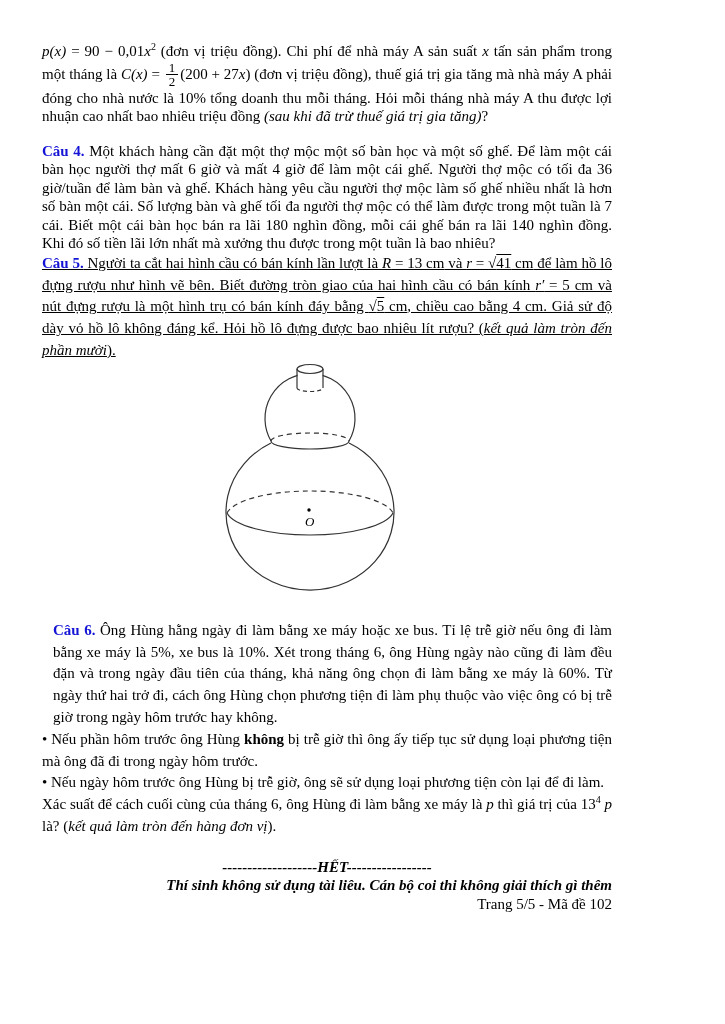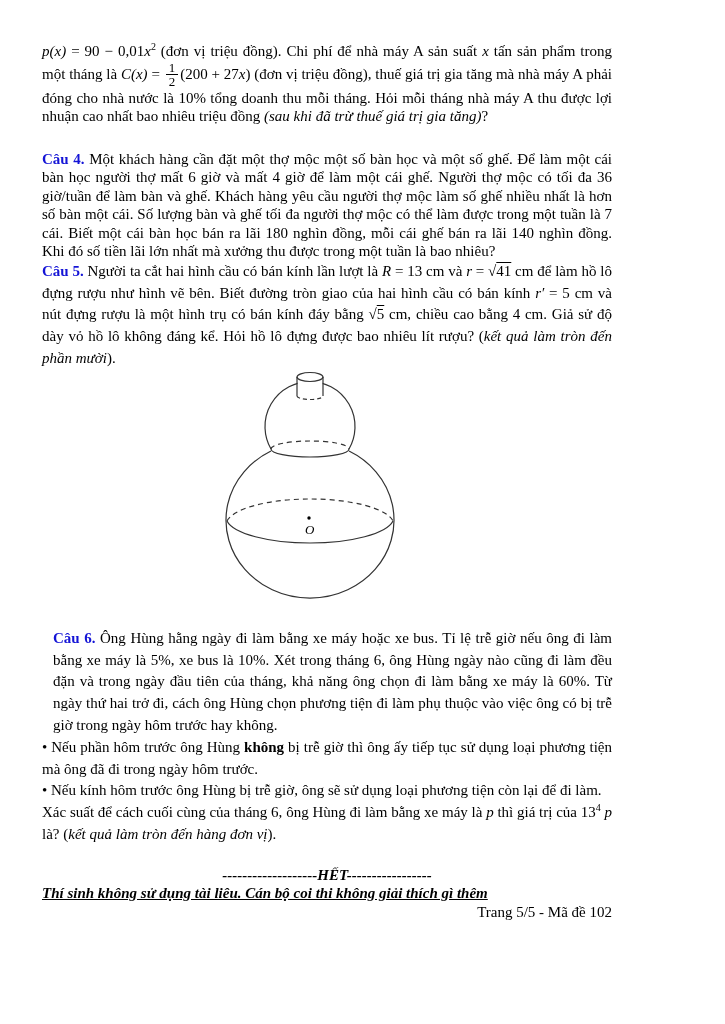--- a/index.html
+++ b/index.html
@@ -4,35 +4,35 @@
 <style>
   html,body{margin:0;padding:0;}
   body{
     width:725px;height:1024px;overflow:hidden;background:#ffffff;
     font-family:"Liberation Serif","DejaVu Serif",serif;
     font-size:15px;color:#000;
   }
   .page{box-sizing:border-box;width:652px;height:1024px;padding:42px 40px 16px 42px;background:#fff;}
   p{margin:0;text-align:justify;}
   #intro{line-height:18.5px;}
-  #q4{margin-top:24px;line-height:18.5px;}
-  #q5{line-height:21.8px;}
+  #q4{margin-top:16px;line-height:18.5px;}
+  #q5{line-height:21.8px;text-decoration:underline;}
   #q6{margin-top:8px;line-height:21.8px;margin-left:11px;}
   .q-label{color:var(--q-blue,#1414d6);font-weight:bold;}
   .var{font-style:italic;}
   .it{font-style:italic;}
   .b{font-weight:bold;}
   sup{font-size:10px;line-height:0;}
   .frac{display:inline-block;vertical-align:middle;text-align:center;font-size:13px;line-height:1.05;margin:0 2px;}
   .frac .num{display:block;border-bottom:1px solid #000;padding:0 3px;}
   .frac .den{display:block;}
   .radicand{text-decoration:overline;}
   .figure-wrap{width:220px;margin:-2px auto 0 auto;}
   .het{margin-top:20px;text-align:center;font-weight:bold;font-style:italic;line-height:18.5px;}
-  .note{text-align:left;font-weight:bold;font-style:italic;line-height:18.5px;text-decoration:underline;}
+  .note{text-align:right;font-weight:bold;font-style:italic;line-height:18.5px;}
   .page-num{text-align:right;line-height:18px;}
 </style>
 </head>
 <body>
 
 <div class="page">
 
   <p id="intro"><span class="var">p(x)</span><span> = 90 − 0,01</span><span class="var">x</span><sup>2</sup><span> (đơn vị triệu đồng). Chi phí để nhà máy A sản suất </span><span class="var">x</span><span> tấn sản phẩm trong một tháng là </span><span class="var">C(x)</span><span> = </span><span class="frac"><span class="num">1</span><span class="den">2</span></span><span>(200 + 27</span><span class="var">x</span><span>)</span><span> (đơn vị triệu đồng), thuế giá trị gia tăng mà nhà máy A phải đóng cho nhà nước là </span><span>10%</span><span> tổng doanh thu mỗi tháng. Hỏi mỗi tháng nhà máy A thu được lợi nhuận cao nhất bao nhiêu triệu đồng </span><span class="it">(sau khi đã trừ thuế giá trị gia tăng)</span><span>?</span></p>
 
   <p id="q4"><span class="q-label">Câu 4.</span><span> Một khách hàng cần đặt một thợ mộc một số bàn học và một số ghế. Để làm một cái bàn học người thợ mất 6 giờ và mất 4 giờ để làm một cái ghế. Người thợ mộc có tối đa 36 giờ/tuần để làm bàn và ghế. Khách hàng yêu cầu người thợ mộc làm số ghế nhiều nhất là hơn số bàn một cái. Số lượng bàn và ghế tối đa người thợ mộc có thể làm được trong một tuần là 7 cái. Biết một cái bàn học bán ra lãi 180 nghìn đồng, mỗi cái ghế bán ra lãi 140 nghìn đồng. Khi đó số tiền lãi lớn nhất mà xưởng thu được trong một tuần là bao nhiêu?</span></p>
@@ -62,21 +62,21 @@
         </g>
 
         <circle cx="92" cy="150" r="1.7" fill="#000" stroke="none"></circle>
         <text x="88" y="166" font-size="13" font-style="italic" font-family="Liberation Serif, serif" fill="#000" stroke="none">O</text>
       </g>
     </svg>
   </div>
 
   <p id="q6"><span class="q-label">Câu 6.</span><span> Ông Hùng hằng ngày đi làm bằng xe máy hoặc xe bus. Tỉ lệ trễ giờ nếu ông đi làm bằng xe máy là 5%, xe bus là 10%. Xét trong tháng 6, ông Hùng ngày nào cũng đi làm đều đặn và trong ngày đầu tiên của tháng, khả năng ông chọn đi làm bằng xe máy là 60%. Từ ngày thứ hai trở đi, cách ông Hùng chọn phương tiện đi làm phụ thuộc vào việc ông có bị trễ giờ trong ngày hôm trước hay không.</span></p>
   <p class="q6-bullet" style="line-height:21.8px"><span>• Nếu phần hôm trước ông Hùng </span><span class="b">không</span><span> bị trễ giờ thì ông ấy tiếp tục sử dụng loại phương tiện mà ông đã đi trong ngày hôm trước.</span></p>
-  <p class="q6-bullet" style="line-height:21.8px"><span>• Nếu kính hôm trước ông Hùng bị trễ giờ, ông sẽ sử dụng loại phương tiện còn lại để đi làm.</span></p>
+  <p class="q6-bullet" style="line-height:21.8px"><span>• Nếu ngày hôm trước ông Hùng bị trễ giờ, ông sẽ sử dụng loại phương tiện còn lại để đi làm.</span></p>
   <p class="q6-final" style="line-height:21.8px"><span>Xác suất để cách cuối cùng của tháng 6, ông Hùng đi làm bằng xe máy là </span><span class="var">p</span><span> thì giá trị của </span><span>13</span><sup>4</sup><span class="var"> p</span><span> là? </span><span>(</span><span class="it">kết quả làm tròn đến hàng đơn vị</span><span>).</span></p>
 
   <p class="het">-------------------HẾT-----------------</p>
   <p class="note">Thí sinh không sử dụng tài liêu. Cán bộ coi thi không giải thích gì thêm</p>
 
   <p class="page-num">Trang 5/5 - Mã đề 102</p>
 
 </div>
 
 </body></html>

